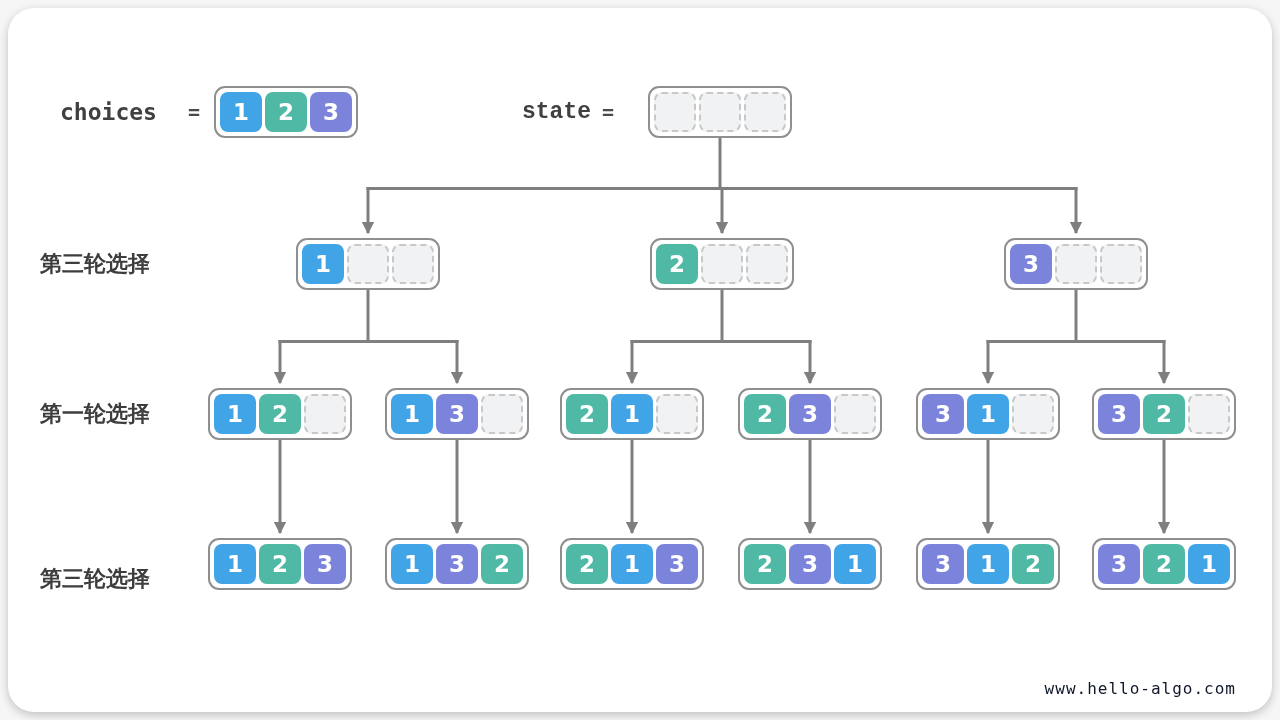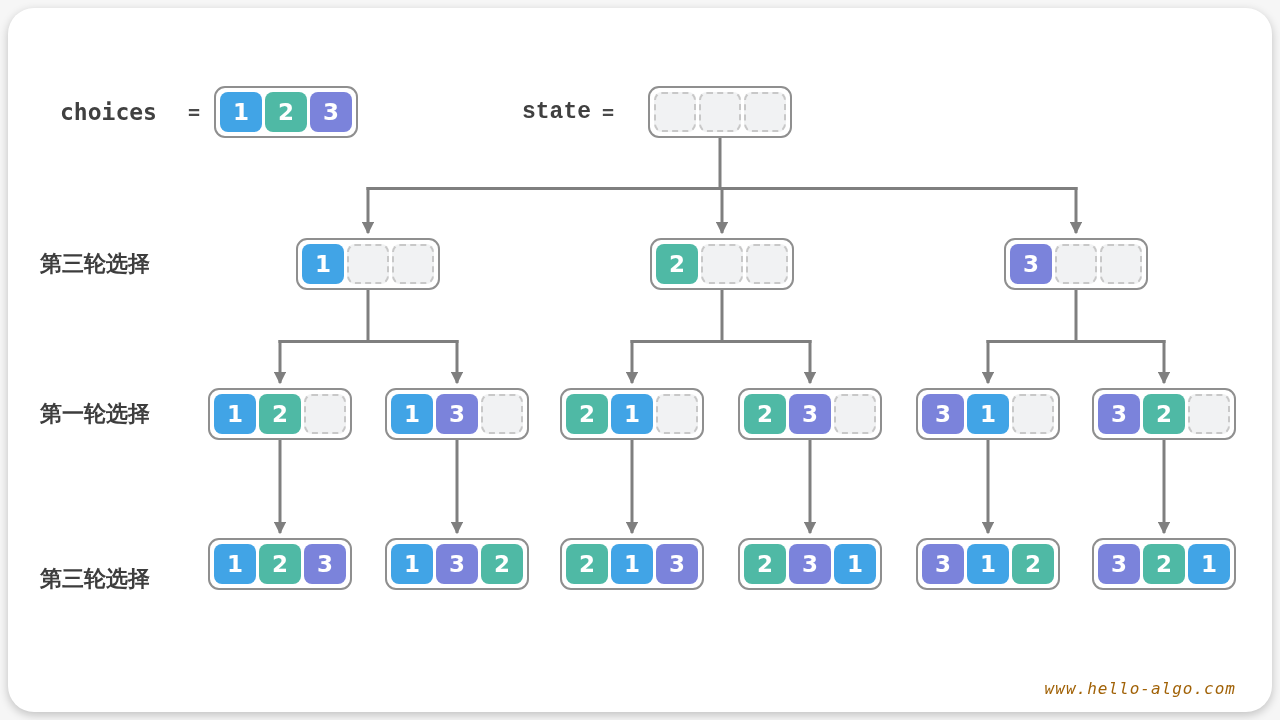--- a/index.html
+++ b/index.html
@@ -49,21 +49,21 @@
   }
 
   .row-label {
     position:absolute; left:40px;
     font-size:22px; font-weight:600; color:var(--label-color,#3d3d3d);
     line-height:28px; white-space:nowrap;
   }
   .watermark {
     position:absolute; right:44px; bottom:22px;
     font-family:"DejaVu Sans Mono","Liberation Mono",monospace;
-    font-size:16px; color:#a16207; letter-spacing:1px;font-style:italic;
+    font-size:16px; color:#0f172a; letter-spacing:1px;
   }
 </style>
 </head>
 <body>
 
 <div class="stage" style="--node-border: #8f8f8f; --empty-fill: #f1f2f3; --empty-border: #c8c8c8; --label-color: #3d3d3d;">
   <div class="card"></div>
 
   <svg class="connectors" width="1280" height="720" viewBox="0 0 1280 720">
     <defs>

